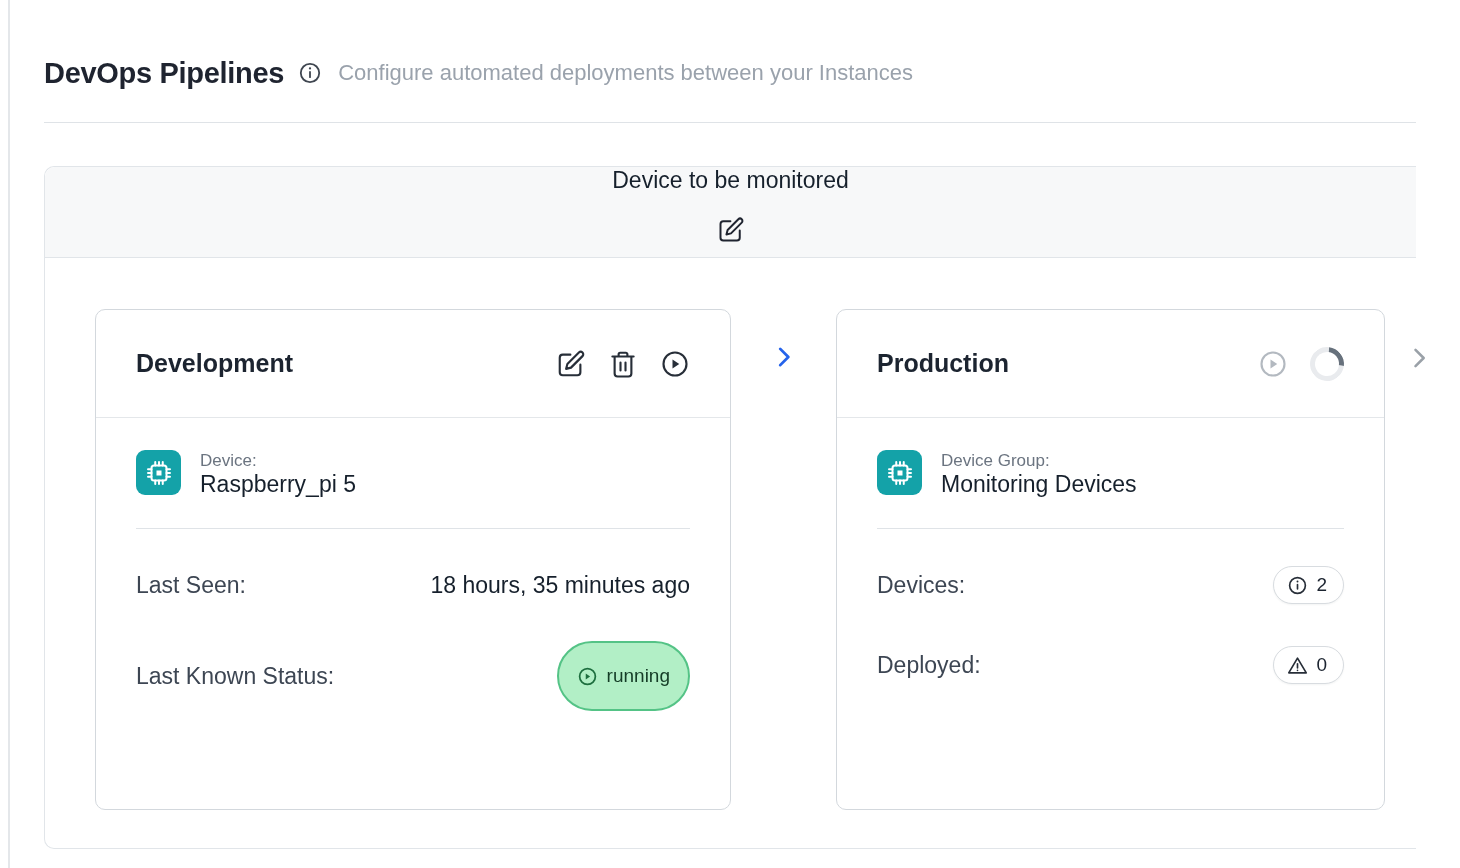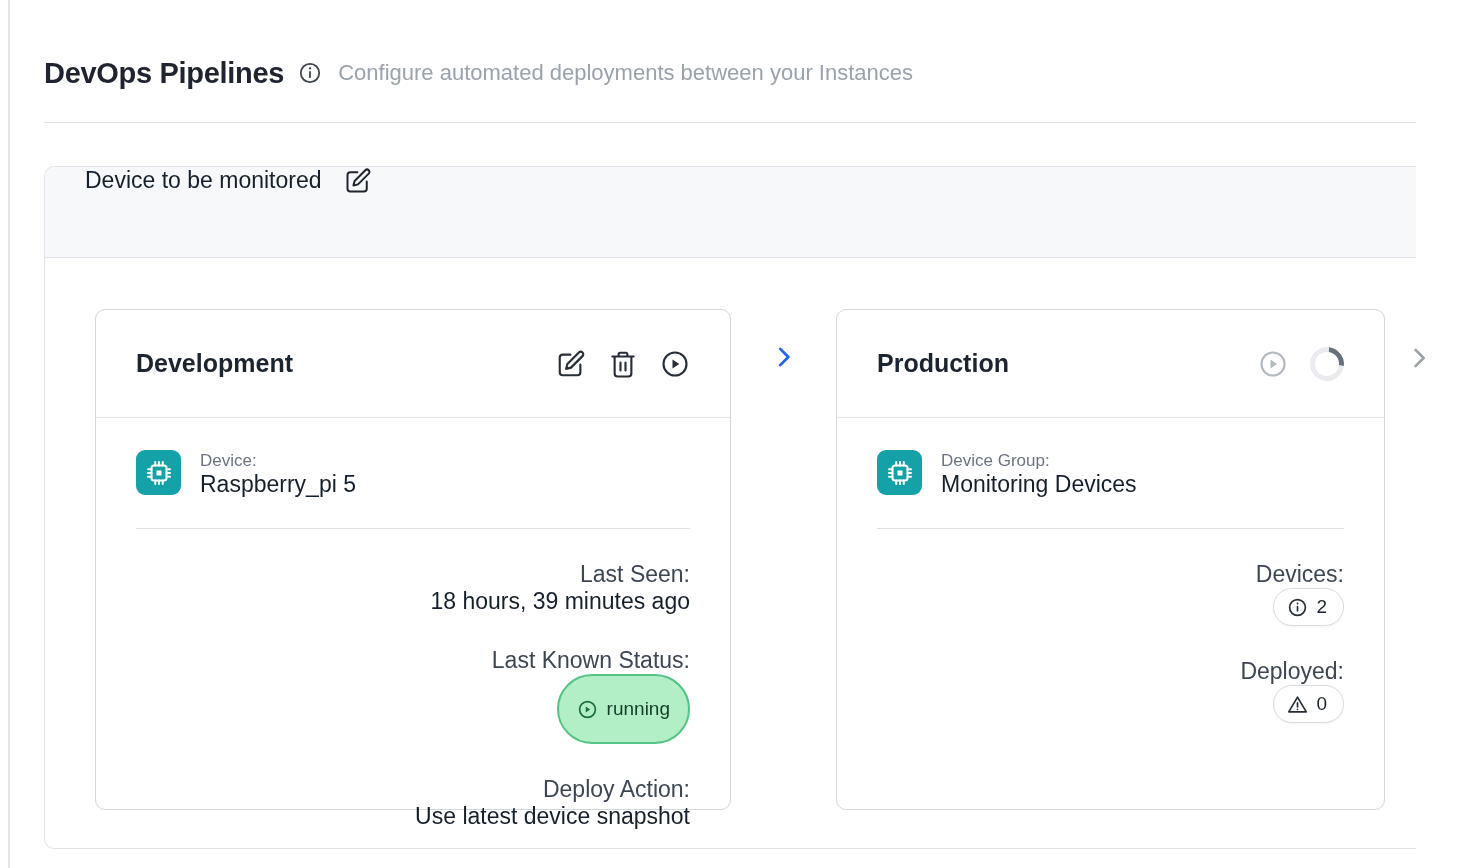--- a/index.html
+++ b/index.html
@@ -41,21 +41,21 @@
     margin-top: 43px;
     width: 100%; height: 683px;
     border: 1px solid #e1e5e9; border-right: none;
     border-radius: 10px 0 0 10px;
     background: #ffffff;
   }
   .panel-header {
     height: 91px; background: #f7f8f9;
     border-bottom: 1px solid #e1e5e9;
     border-radius: 10px 0 0 0;
-    display: flex; align-items: flex-start; padding: 0 40px; gap: 22px;
+    display: flex; align-items: center; padding: 0 40px; gap: 22px; flex-direction: column;
   }
   .panel-title { font-size: 23px; color: #16202c; }
   .panel-edit { width: 28px; height: 28px; color: #1f2430; cursor: pointer; display: inline-flex; }
   .panel-edit svg { width: 100%; height: 100%; }
 
   .panel-body { display: flex; align-items: flex-start; padding: 51px 0 0 50px; }
 
   
   .pipe-card {
     background: #fff; border: 1px solid #d3d8dd; border-radius: 10px;
@@ -86,22 +86,22 @@
     width: 45px; height: 45px; border-radius: 9px;
     background: #14a2a8; display: flex; align-items: center; justify-content: center; flex: none;
   }
   .chip-badge svg { width: 30px; height: 30px; }
   .device-meta .meta-label { font-size: 17px; color: #6b7480; margin-top: 1px; }
   .device-meta .meta-name { font-size: 23px; color: #16202c; }
 
   .body-rule { border: none; border-top: 1px solid #dfe3e7; margin: 28px 0 6px 0; }
 
   .kv-row {
-    display: flex; align-items: flex-end; justify-content: space-between;
-    min-height: 48px; margin-top: 32px; flex-direction: column;
+    display: flex; align-items: center; justify-content: space-between;
+    min-height: 48px; margin-top: 32px;
   }
   .kv-label { font-size: 23px; color: #3d4653; }
   .kv-value { font-size: 23px; color: #16202c; }
 
   .status-pill {
     display: inline-flex; align-items: center; gap: 9px;
     background: #b2efc6; border: 2px solid #54c386; border-radius: 999px;
     padding: 22px 18px; font-size: 19px; color: #143c26;
   }
   .status-pill .pill-icon { width: 21px; height: 21px; color: #1d6e3e; display: inline-flex; }
@@ -197,40 +197,36 @@
             <div class="device-meta">
               <div class="meta-label">Device:</div>
               <div class="meta-name">Raspberry_pi 5</div>
             </div>
           </div>
 
           <hr class="body-rule">
 
           <div class="kv-row">
             <span class="kv-label">Last Seen:</span>
-            <span class="kv-value">18 hours, 39 minutes ago</span>
+            <span class="kv-value">18 hours, 35 minutes ago</span>
           </div>
 
           <div class="kv-row">
             <span class="kv-label">Last Known Status:</span>
             <span class="status-pill">
               <span class="pill-icon">
                 <svg viewBox="0 0 24 24" fill="none" stroke="currentColor" stroke-width="2">
                   <circle cx="12" cy="12" r="9"></circle>
                   <path d="M10 8.6l5 3.4-5 3.4z" fill="currentColor" stroke="none"></path>
                 </svg>
               </span>
               <span>running</span>
             </span>
           </div>
 
-          <div class="kv-row">
-            <span class="kv-label">Deploy Action:</span>
-            <span class="kv-value">Use latest device snapshot</span>
-          </div>
         </div>
       </article>
 
       <div class="arrow-col">
         <span class="arrow-blue">
           <svg viewBox="0 0 24 24" fill="none" stroke="currentColor" stroke-width="2.6" stroke-linecap="round" stroke-linejoin="round">
             <path d="M8.5 4.5l7.5 7.5-7.5 7.5"></path>
           </svg>
         </span>
       </div>

